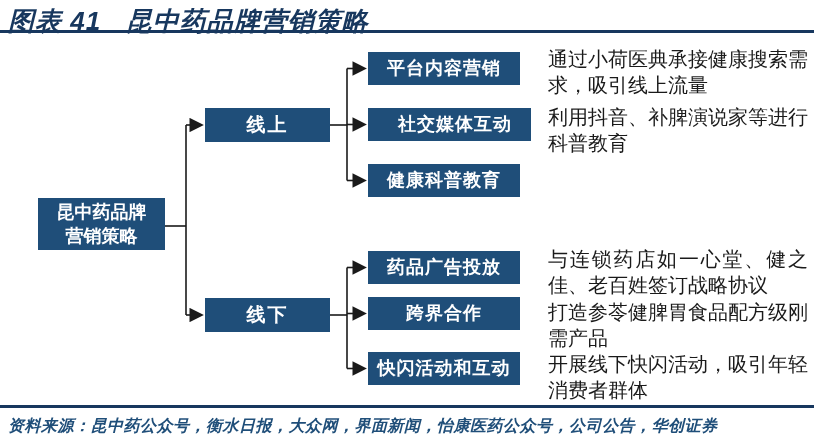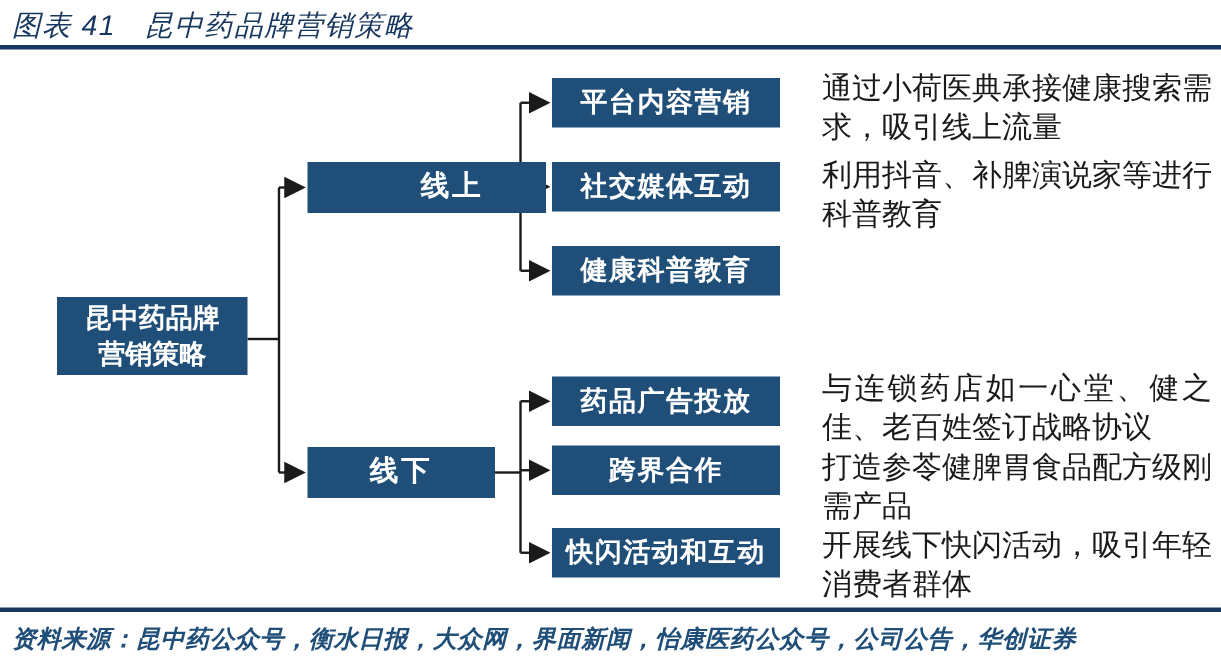--- a/index.html
+++ b/index.html
@@ -5,41 +5,41 @@
   html,body{margin:0;padding:0;background:#ffffff;}
   .page{
     position:relative;
     width:814px;height:440px;
     background:#ffffff;
     font-family:"Liberation Sans","DejaVu Sans",sans-serif;
     overflow:hidden;
   }
   .title{
     position:absolute;left:8px;top:4px;
-    font-size:19px;font-weight:normal;font-style:italic;
+    font-size:26px;font-weight:bold;font-style:italic;
     color:#17375E;letter-spacing:1px;white-space:pre;
   }
   .rule{position:absolute;left:0;width:814px;height:3px;background:#17375E;}
   .rule-top{top:30px;}
   .rule-bottom{top:405px;}
   .node{
     position:absolute;
     background:#1F4E79;
     color:#ffffff;
     display:flex;flex-direction:column;align-items:center;justify-content:center;
     font-weight:bold;text-align:center;
     line-height:1.35;
   }
   .root{left:38px;top:198px;width:127px;height:52px;font-size:18px;}
   .branch{left:205px;width:125px;height:34px;font-size:19px;letter-spacing:2px;}
-  .branch-online{top:108px;padding-left:34px;}
+  .branch-online{top:108px;}
   .branch-offline{top:298px;}
   .leaf{left:368px;width:152px;height:33px;font-size:18px;letter-spacing:1px;}
   .leaf-1{top:52px;}
-  .leaf-2{top:108px;}
+  .leaf-2{top:108px;padding-left:11px;}
   .leaf-3{top:164px;}
   .leaf-4{top:251px;}
   .leaf-5{top:297px;}
   .leaf-6{top:352px;}
   .desc{
     position:absolute;left:548px;width:260px;
     font-size:20px;line-height:26px;color:#1a1a1a;
     text-align:justify;
   }
   .desc-1{top:46px;}

